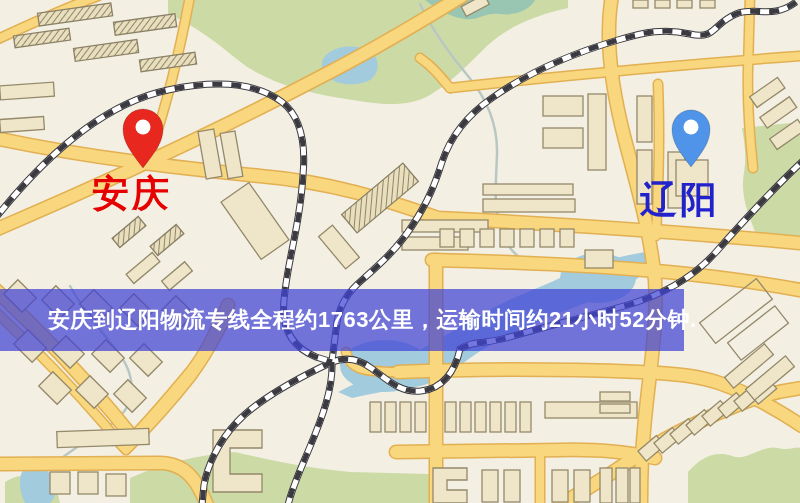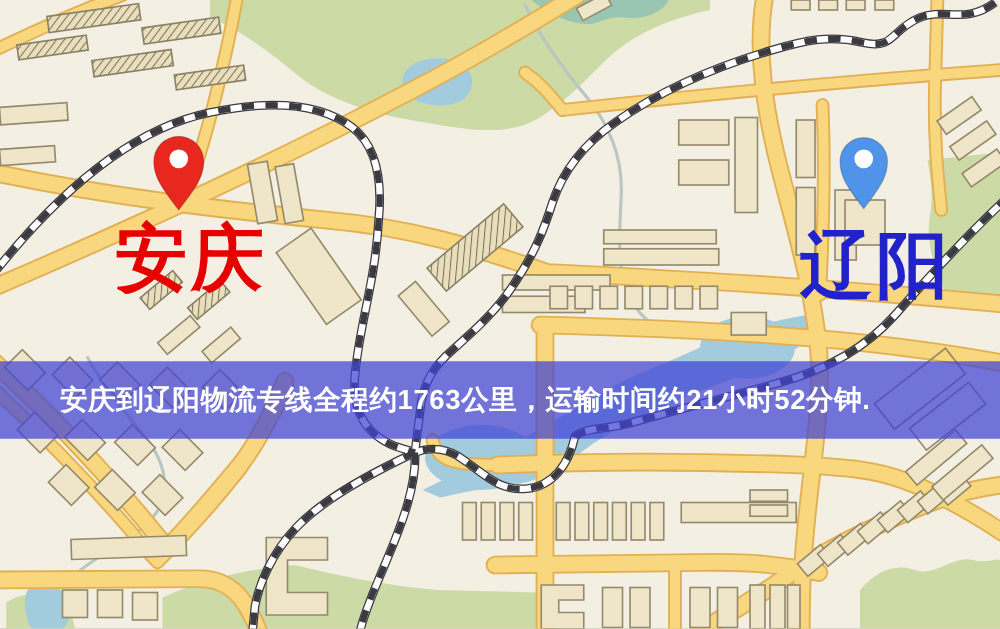--- a/index.html
+++ b/index.html
@@ -18,26 +18,26 @@
   .rail-white path{fill:none;stroke:#ffffff;stroke-width:5;}
   .rail-dash  path{fill:none;stroke:var(--railway,#3a3a40);stroke-width:5;stroke-dasharray:10 9;}
   .bld{fill:var(--building,#efe6c9);stroke:#94896a;stroke-width:1.3;}
   .bld-hatch{fill:url(#hatch);stroke:#8a8066;stroke-width:1.3;}
   .bld-ol{fill:none;stroke:#94896a;stroke-width:1.3;}
 
   .pin path{stroke:rgba(0,0,0,.18);stroke-width:1;}
   .origin-pin path{fill:var(--origin_pin,#e8281e);}
   .destination-pin path{fill:var(--destination_pin,#4f94e8);}
 
-  .place-label{position:absolute;font-family:Liberation Sans, sans-serif;font-weight:700;
-               font-size:58px;letter-spacing:3px;line-height:1;white-space:nowrap;text-align:right;}
+  .place-label{position:absolute;font-family:Liberation Mono, monospace;font-weight:700;
+               font-size:37px;letter-spacing:3px;line-height:1;white-space:nowrap;text-align:right;}
   #origin-label{left:92px;top:178px;color:var(--origin_label,#e60000);}
   #destination-label{left:640px;top:184px;color:var(--destination_label,#2222cc);}
 
-  #banner{position:absolute;left:0;top:289px;width:800px;height:62px;
+  #banner{position:absolute;left:0;top:289px;width:684px;height:62px;
           background:var(--banner_bg,rgba(64,66,214,.72));display:flex;align-items:center;}
   #banner span{color:var(--banner_text,#fff);font-size:22px;font-weight:600;
                letter-spacing:.5px;padding-left:48px;white-space:nowrap;}
 </style>
 </head>
 <body>
 
 <div id="stage">
 
   <svg id="map-art" viewBox="0 0 800 503" xmlns="http://www.w3.org/2000/svg">

